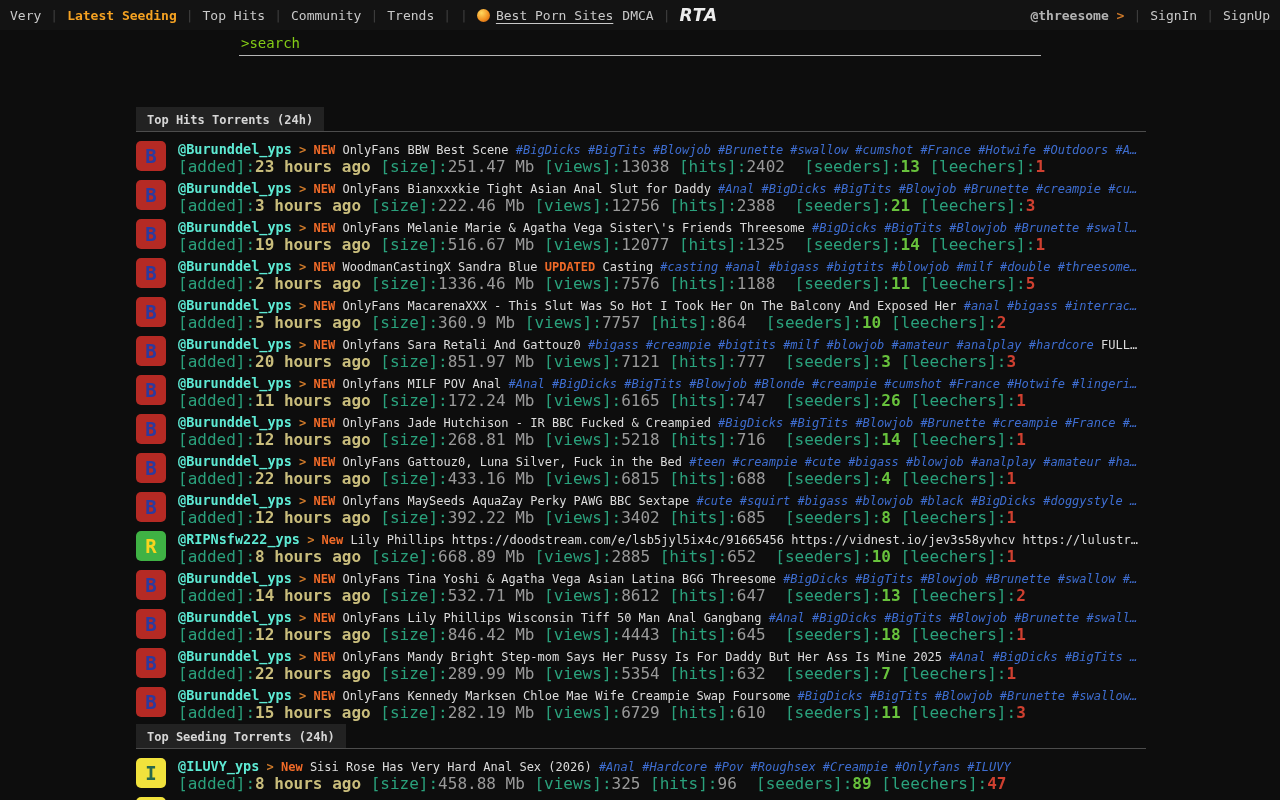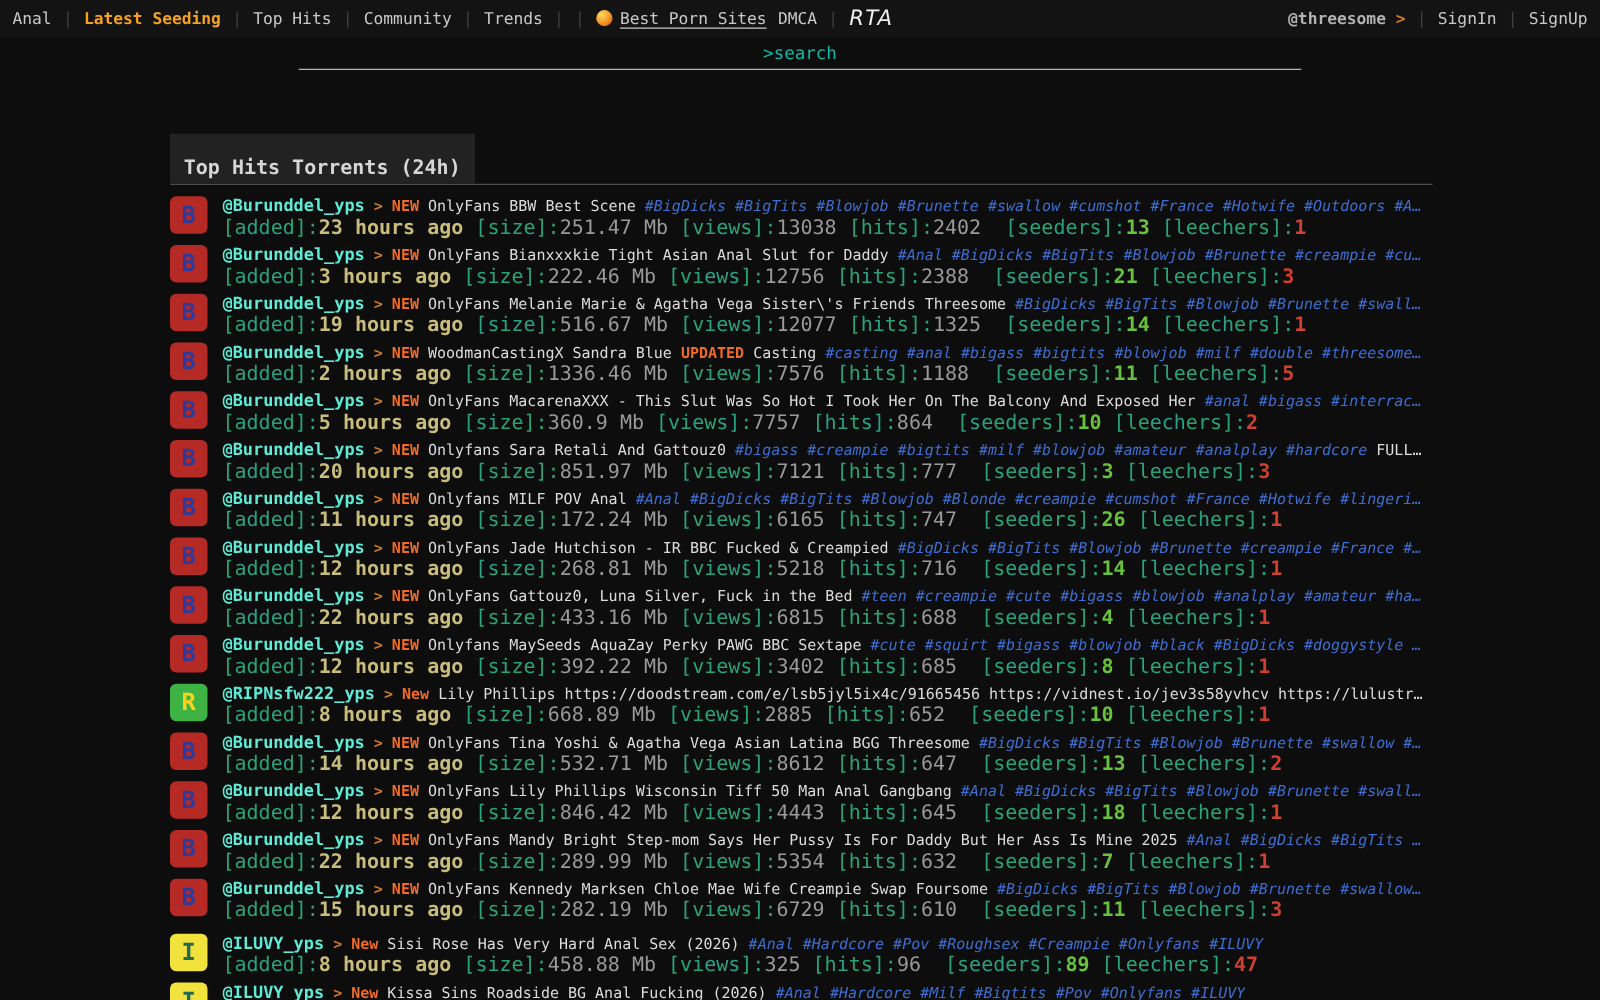--- a/index.html
+++ b/index.html
@@ -4,33 +4,33 @@
 <style>
   html,body{margin:0;padding:0;background:#0d0d0d;}
   body{width:1280px;height:800px;overflow:hidden;font-family:"DejaVu Sans Mono",monospace;}
   
   .topbar{display:flex;justify-content:space-between;align-items:center;height:30px;padding:0 10px;background:#131313;font-size:13px;color:#c9c9c9;}
   .nav-left,.nav-right{display:flex;align-items:center;gap:9px;white-space:nowrap;}
   .sep{color:#3f3f3f;}
   .nav-item{color:#c9c9c9;cursor:pointer;}
   .nav-item.active{color:#f5a222;font-weight:bold;}
   .nav-item.underline{text-decoration:underline;text-underline-offset:3px;}
-  .nav-item.rta{font-family:"DejaVu Sans",sans-serif;font-weight:normal;font-style:italic;font-size:17px;color:#ededed;letter-spacing:1px;}
+  .nav-item.rta{font-family:"DejaVu Sans",sans-serif;font-weight:bold;font-style:italic;font-size:17px;color:#ededed;letter-spacing:1px;}
   .flame{width:13px;height:13px;border-radius:50%;background:radial-gradient(circle at 35% 30%,#ffd95e,#f08c1e 60%,#b4540e);display:inline-block;margin-right:6px;vertical-align:-2px;}
   .arrow{color:#cf7a2a;font-weight:bold;}
   .account{color:#b3b3b3;font-weight:bold;}
   
   .searchwrap{display:flex;justify-content:center;padding-top:2px;}
-  .search{width:798px;border-bottom:1px solid #b5b5b5;color:#14b8a6;font-size:14px;padding:3px 2px 4px;white-space:pre;text-align:center;}
+  .search{width:798px;border-bottom:1px solid #b5b5b5;color:#84cc16;font-size:14px;padding:3px 2px 4px;white-space:pre;}
   
   #content{margin-left:136px;width:1010px;}
   .sec-head{border-bottom:1px solid #4c4c4c;}
   .sec-head.first{margin-top:51px;}
   .sec-head.second{margin-top:2px;}
-  .sec-label{display:inline-block;background:#222;color:#d6d6d6;font-weight:bold;font-size:16px;padding:17px 11px 4px;}
+  .sec-label{display:inline-block;background:#222;color:#d6d6d6;font-weight:bold;font-size:12px;padding:6px 11px 4px;}
   .row{display:flex;height:39px;box-sizing:border-box;padding-top:4px;}
   .row.firstrow{margin-top:5px;}
   .avatar{width:30px;height:30px;border-radius:5px;font-weight:bold;font-size:19px;display:flex;align-items:center;justify-content:center;flex:none;margin-right:12px;}
   .av-B{background:#b52a24;color:#2c3a9e;}
   .av-R{background:#3fb244;color:#f8d41e;}
   .av-I{background:#f1e23c;color:#28684d;}
   .lines{white-space:pre;overflow:hidden;}
   .l1{font-size:12px;line-height:17px;color:#dcdcdc;}
   .user{font-size:13.5px;font-weight:bold;color:#5eead4;cursor:pointer;}
   .badge{color:#f06a28;font-weight:bold;}
@@ -41,21 +41,21 @@
   .t-time{color:#c9bd7c;font-weight:bold;}
   .t-gray{color:#9a9a9a;}
   .t-seed{color:#68c23c;font-weight:bold;}
   .t-leech{color:#cf4030;font-weight:bold;}
 </style>
 </head>
 <body>
 
 <div class="topbar">
   <div class="nav-left" id="nav-left">
-      <span class="nav-item">Anal</span>
+      <span class="nav-item">Very</span>
       <span class="sep">|</span>
       <span class="nav-item active">Latest Seeding</span>
       <span class="sep">|</span>
       <span class="nav-item">Top Hits</span>
       <span class="sep">|</span>
       <span class="nav-item">Community</span>
       <span class="sep">|</span>
       <span class="nav-item">Trends</span>
       <span class="sep">|</span>
       <span class="sep">|</span>
@@ -132,20 +132,21 @@
       <div class="lines"><div class="l1"><span class="user">@Burunddel_yps</span><span class="arrow"> &gt; </span><span class="badge">NEW</span> <span class="t-title">OnlyFans Lily Phillips Wisconsin Tiff 50 Man Anal Gangbang</span> <span class="tags">#Anal #BigDicks #BigTits #Blowjob #Brunette #swall…</span></div><div class="l2"><span class="lbl">[added]:</span><span class="t-time">12 hours ago</span> <span class="lbl">[size]:</span><span class="t-gray">846.42 Mb</span> <span class="lbl">[views]:</span><span class="t-gray">4443</span> <span class="lbl">[hits]:</span><span class="t-gray">645</span>  <span class="lbl">[seeders]:</span><span class="t-seed">18</span> <span class="lbl">[leechers]:</span><span class="t-leech">1</span></div></div>
     </div>
     <div class="row">
       <span class="avatar av-B">B</span>
       <div class="lines"><div class="l1"><span class="user">@Burunddel_yps</span><span class="arrow"> &gt; </span><span class="badge">NEW</span> <span class="t-title">OnlyFans Mandy Bright Step-mom Says Her Pussy Is For Daddy But Her Ass Is Mine 2025</span> <span class="tags">#Anal #BigDicks #BigTits …</span></div><div class="l2"><span class="lbl">[added]:</span><span class="t-time">22 hours ago</span> <span class="lbl">[size]:</span><span class="t-gray">289.99 Mb</span> <span class="lbl">[views]:</span><span class="t-gray">5354</span> <span class="lbl">[hits]:</span><span class="t-gray">632</span>  <span class="lbl">[seeders]:</span><span class="t-seed">7</span> <span class="lbl">[leechers]:</span><span class="t-leech">1</span></div></div>
     </div>
     <div class="row">
       <span class="avatar av-B">B</span>
       <div class="lines"><div class="l1"><span class="user">@Burunddel_yps</span><span class="arrow"> &gt; </span><span class="badge">NEW</span> <span class="t-title">OnlyFans Kennedy Marksen Chloe Mae Wife Creampie Swap Foursome</span> <span class="tags">#BigDicks #BigTits #Blowjob #Brunette #swallow…</span></div><div class="l2"><span class="lbl">[added]:</span><span class="t-time">15 hours ago</span> <span class="lbl">[size]:</span><span class="t-gray">282.19 Mb</span> <span class="lbl">[views]:</span><span class="t-gray">6729</span> <span class="lbl">[hits]:</span><span class="t-gray">610</span>  <span class="lbl">[seeders]:</span><span class="t-seed">11</span> <span class="lbl">[leechers]:</span><span class="t-leech">3</span></div></div>
     </div>
+    <div class="sec-head second"><span class="sec-label">Top Seeding Torrents (24h)</span></div>
     <div class="row firstrow">
       <span class="avatar av-I">I</span>
       <div class="lines"><div class="l1"><span class="user">@ILUVY_yps</span><span class="arrow"> &gt; </span><span class="badge">New</span> <span class="t-title">Sisi Rose Has Very Hard Anal Sex (2026)</span> <span class="tags">#Anal #Hardcore #Pov #Roughsex #Creampie #Onlyfans #ILUVY</span></div><div class="l2"><span class="lbl">[added]:</span><span class="t-time">8 hours ago</span> <span class="lbl">[size]:</span><span class="t-gray">458.88 Mb</span> <span class="lbl">[views]:</span><span class="t-gray">325</span> <span class="lbl">[hits]:</span><span class="t-gray">96</span>  <span class="lbl">[seeders]:</span><span class="t-seed">89</span> <span class="lbl">[leechers]:</span><span class="t-leech">47</span></div></div>
     </div>
     <div class="row">
       <span class="avatar av-I">I</span>
       <div class="lines"><div class="l1"><span class="user">@ILUVY_yps</span><span class="arrow"> &gt; </span><span class="badge">New</span> <span class="t-title">Kissa Sins Roadside BG Anal Fucking (2026)</span> <span class="tags">#Anal #Hardcore #Milf #Bigtits #Pov #Onlyfans #ILUVY</span></div></div>
     </div>
   </div>
 

